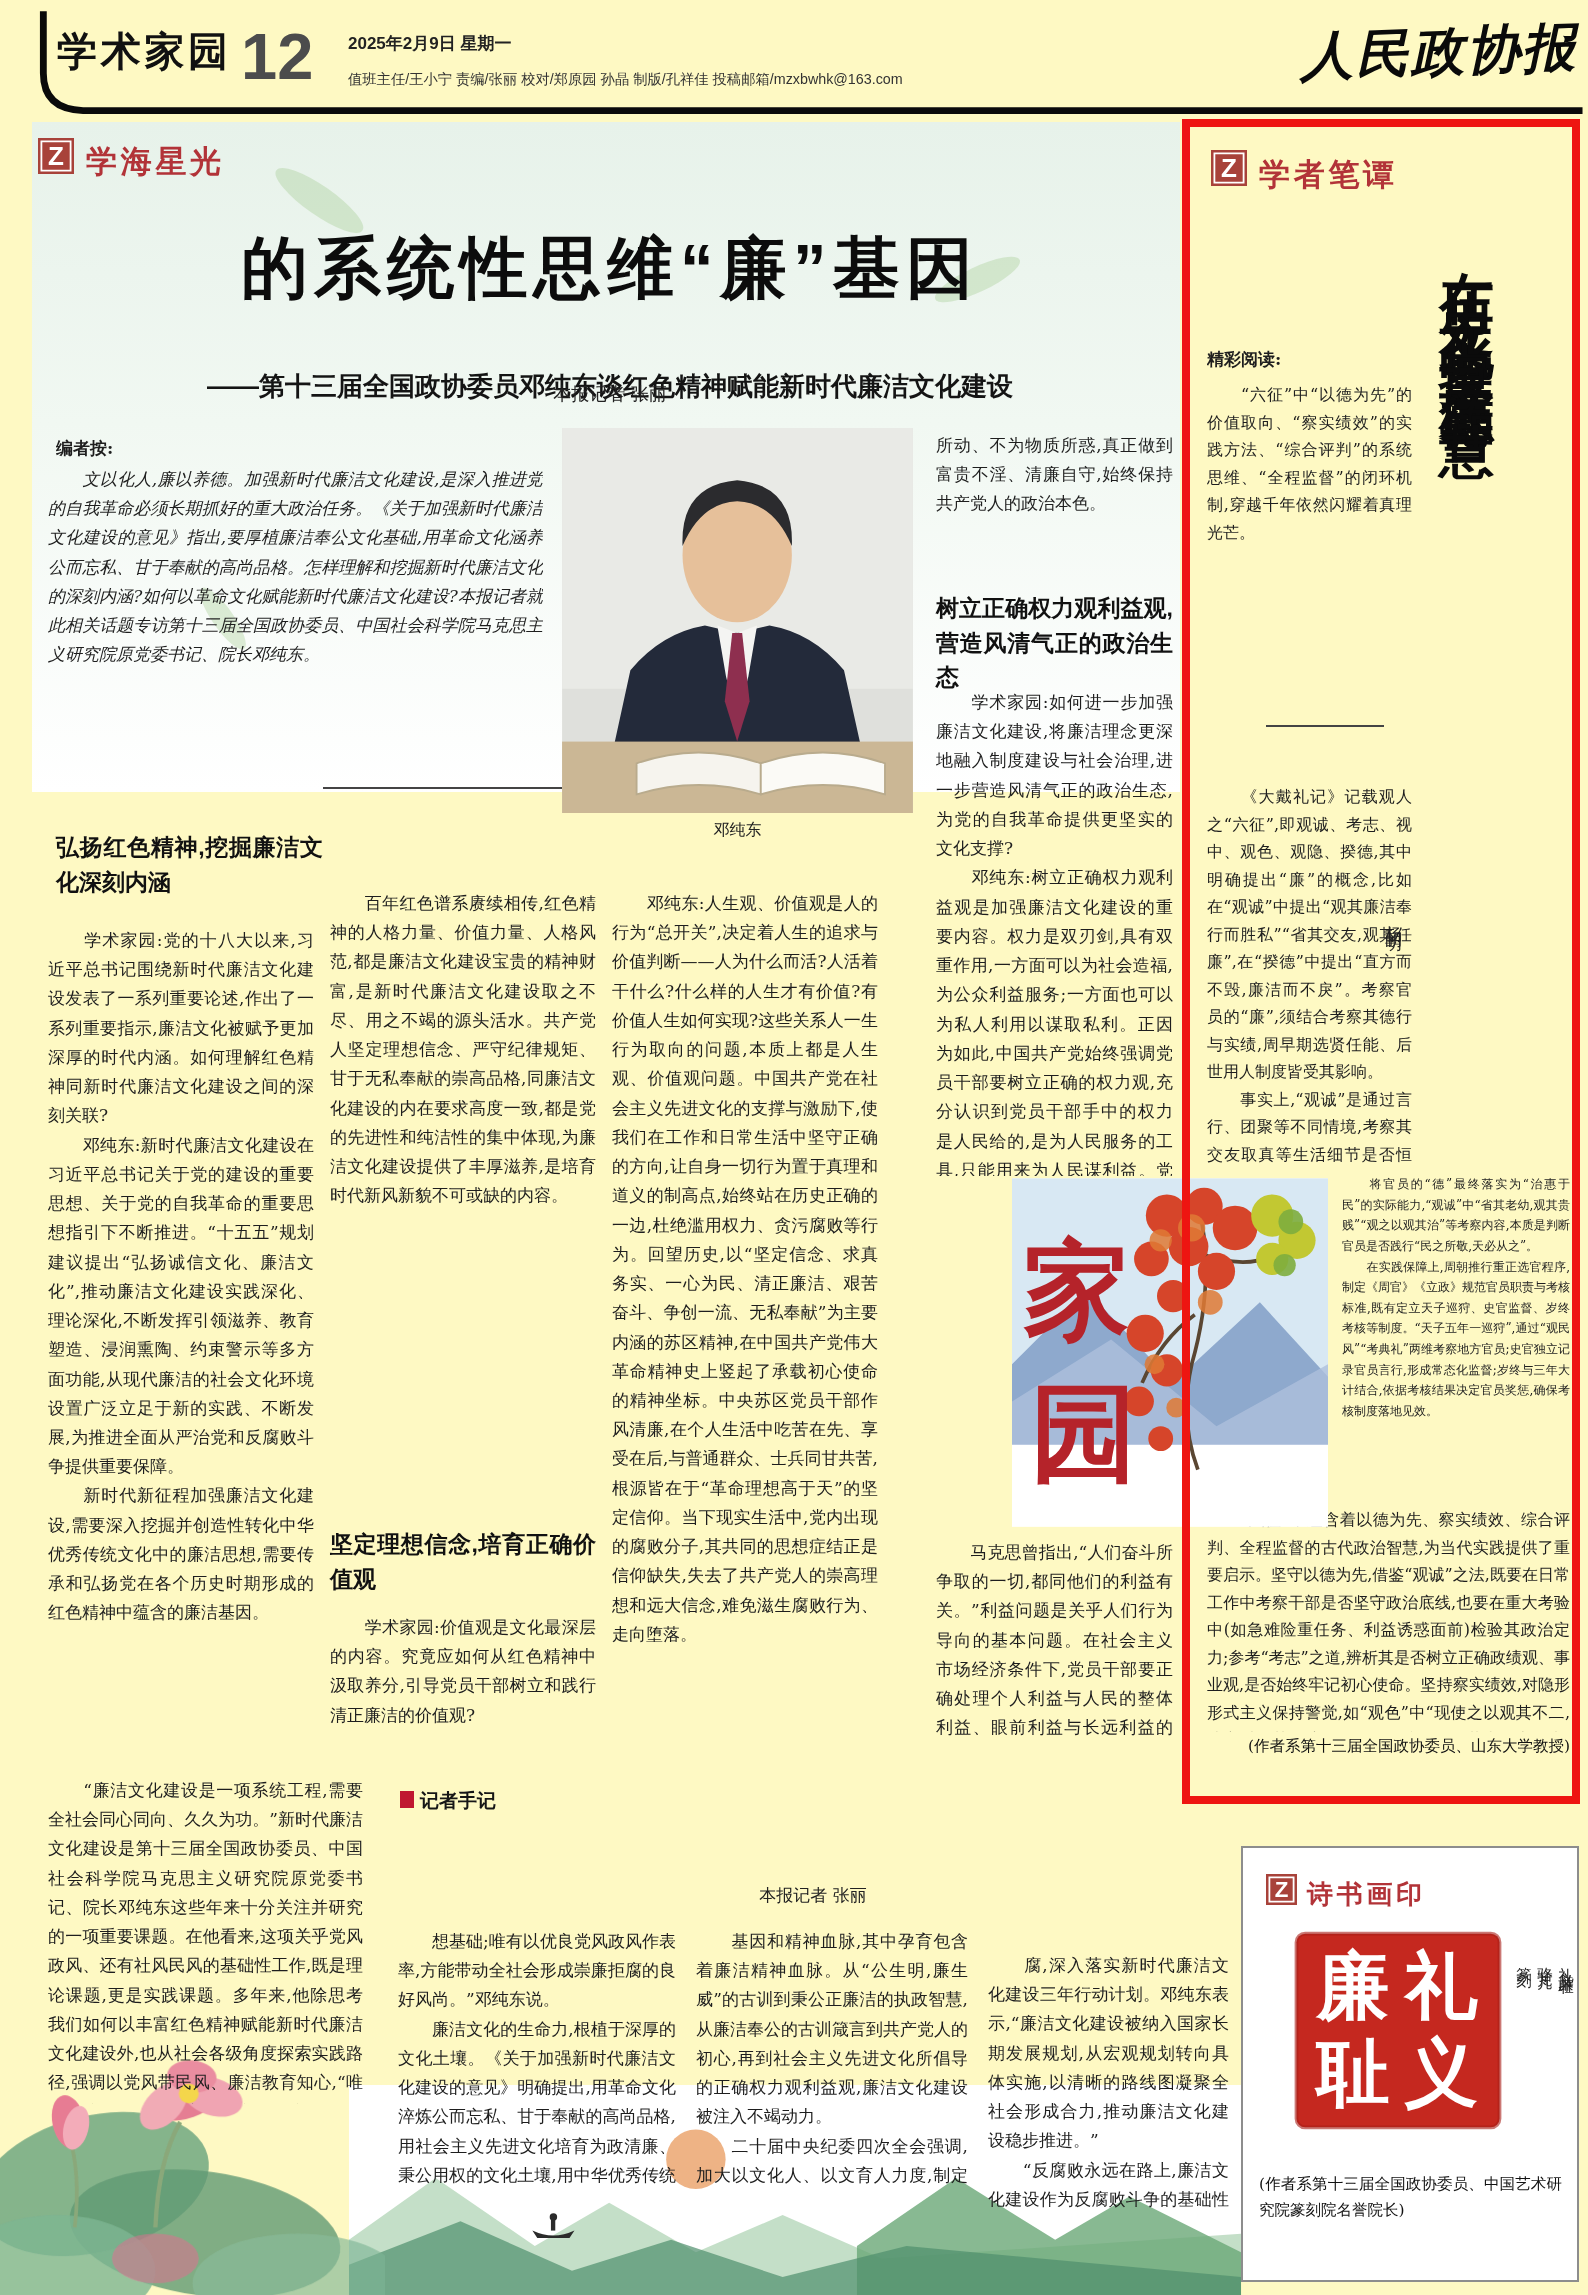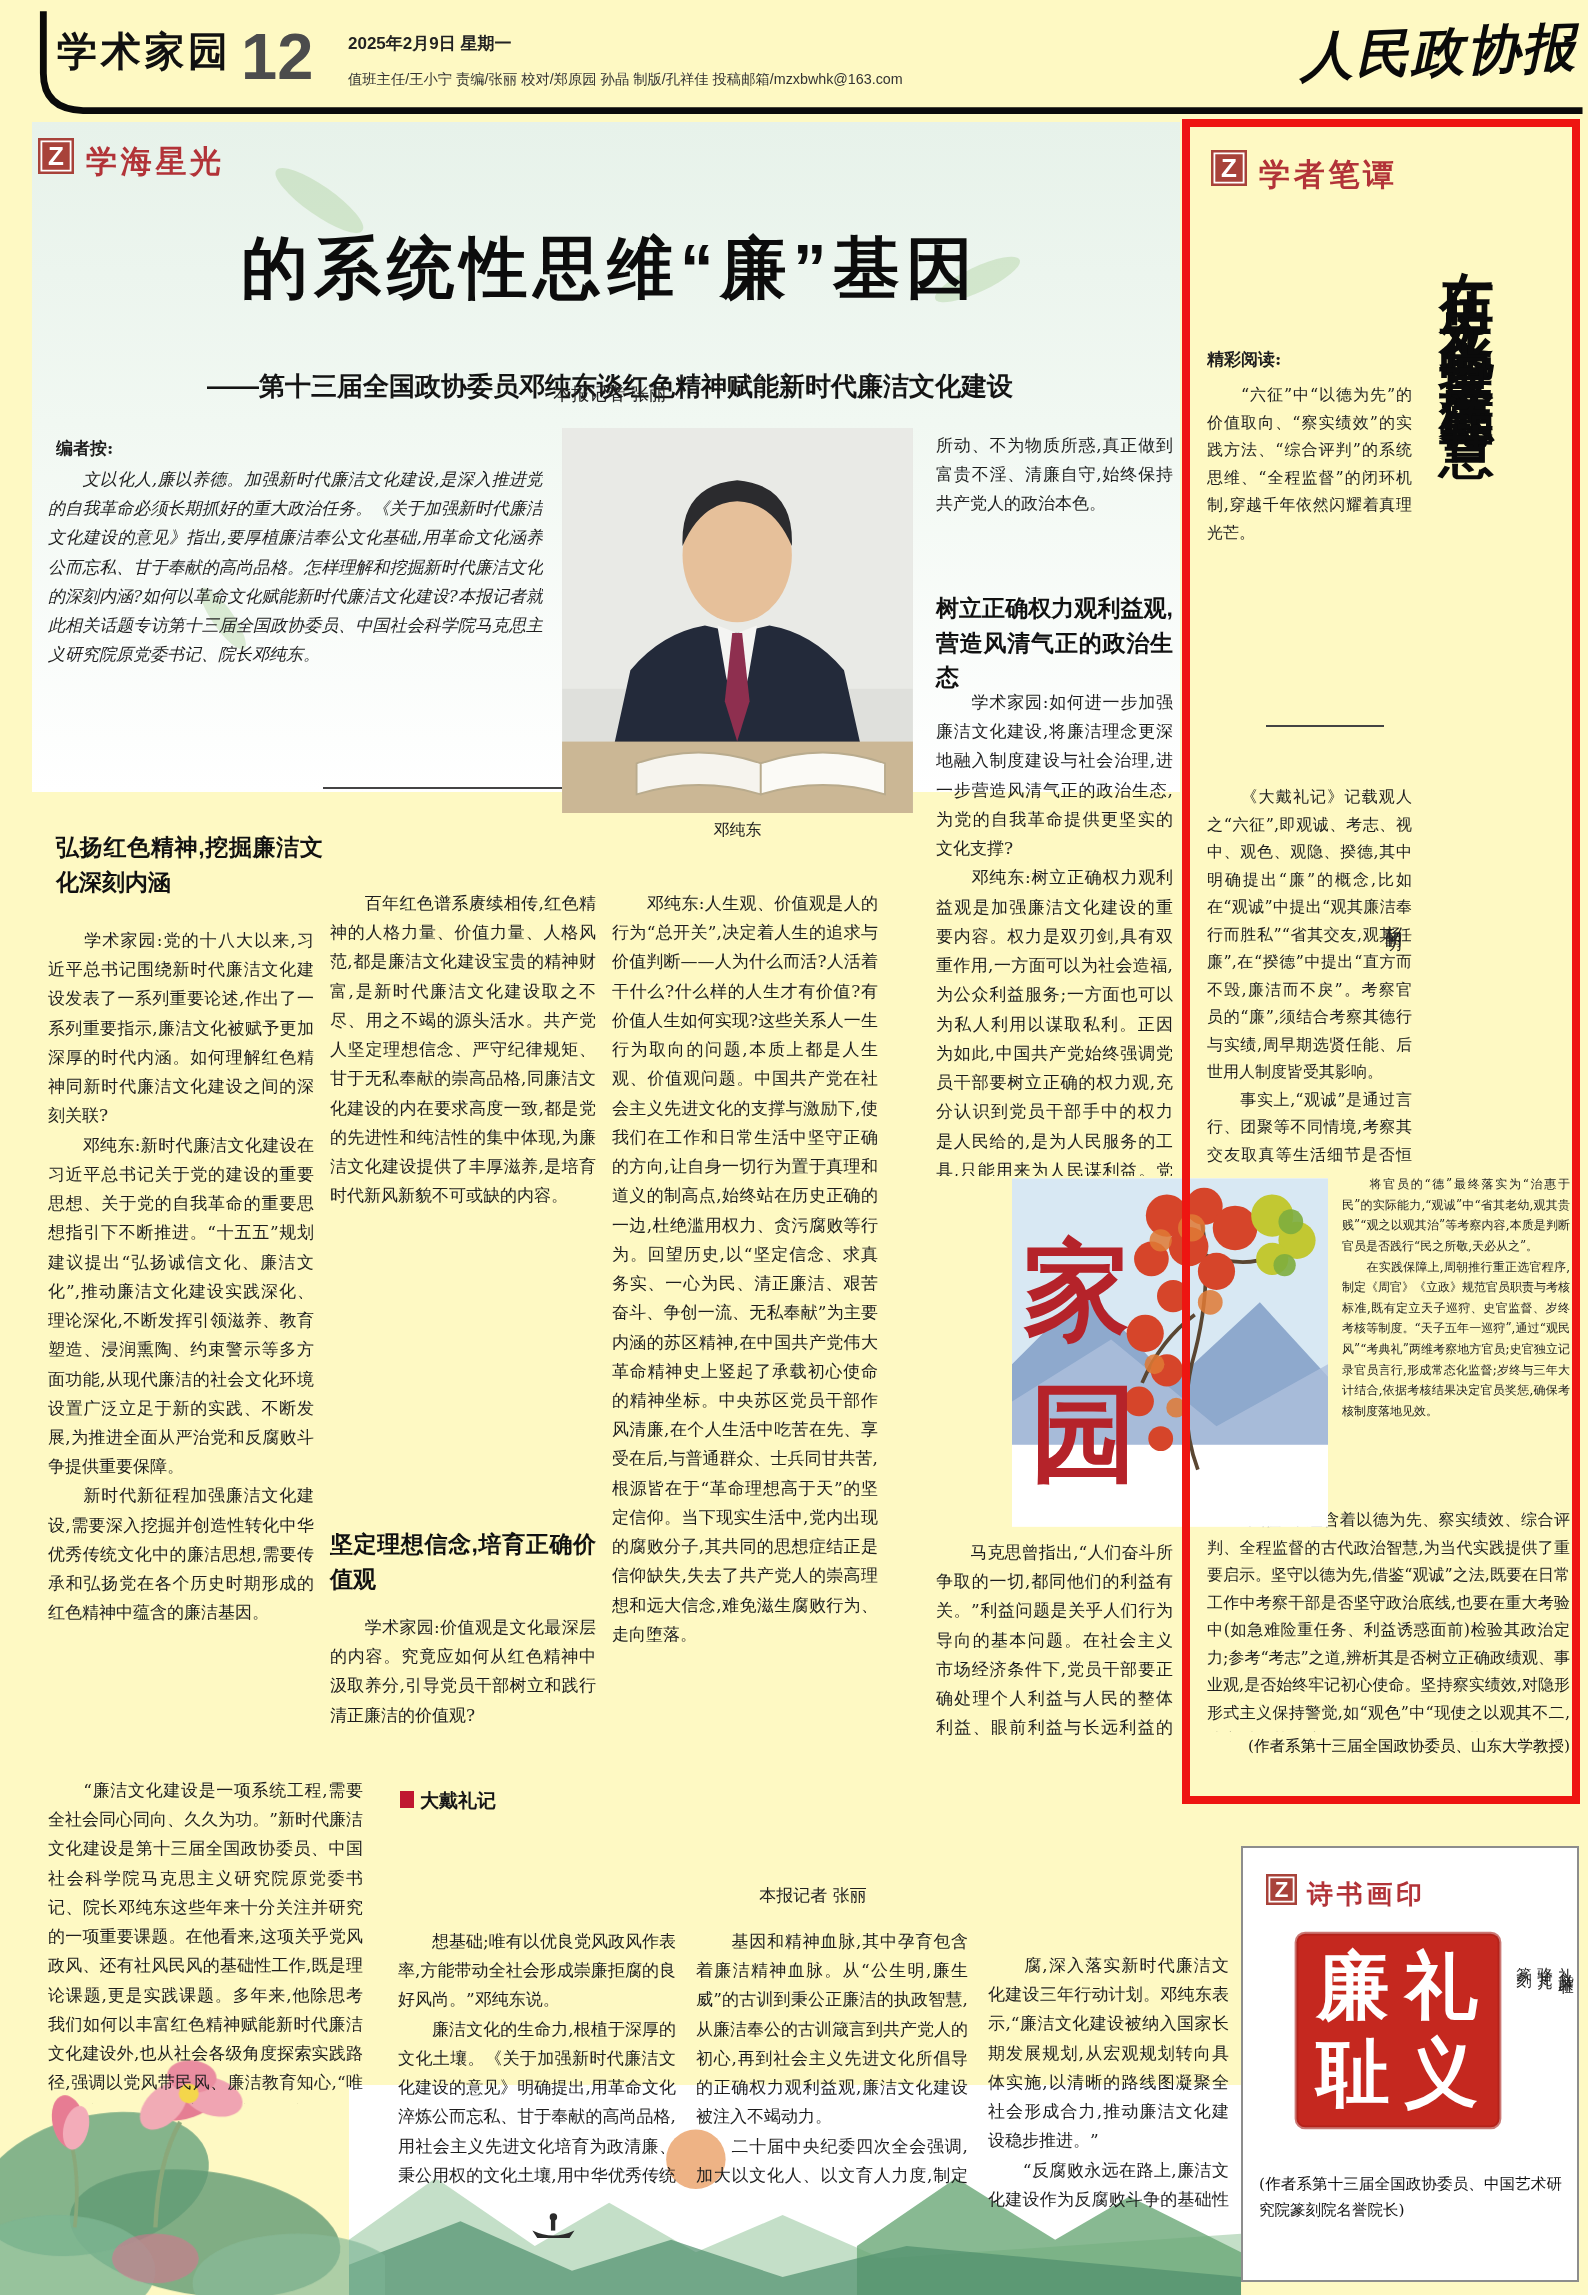--- a/index.html
+++ b/index.html
@@ -170,21 +170,21 @@
   <div class="sch-author vrt">杨朝明</div>
 
   <div class="tb" style="left:1207px;top:783px;width:205px;height:390px;font-size:16px;">　　《大戴礼记》记载观人之“六征”,即观诚、考志、视中、观色、观隐、揆德,其中明确提出“廉”的概念,比如在“观诚”中提出“观其廉洁奉行而胜私”“省其交友,观其任廉”,在“揆德”中提出“直方而不毁,廉洁而不戾”。考察官员的“廉”,须结合考察其德行与实绩,周早期选贤任能、后世用人制度皆受其影响。
 　　事实上,“观诚”是通过言行、团聚等不同情境,考察其交友取真等生活细节是否恒定;“考志”辨析其内心志向。</div>
   <div class="tb" style="left:1342px;top:1174px;width:228px;height:324px;font-size:12px;">　　将官员的“德”最终落实为“治惠于民”的实际能力,“观诚”中“省其老幼,观其贵贱”“观之以观其治”等考察内容,本质是判断官员是否践行“民之所敬,天必从之”。
 　　在实践保障上,周朝推行重正选官程序,制定《周官》《立政》规范官员职责与考核标准,既有定立天子巡狩、史官监督、岁终考核等制度。“天子五年一巡狩”,通过“观民风”“考典礼”两维考察地方官员;史官独立记录官员言行,形成常态化监督;岁终与三年大计结合,依据考核结果决定官员奖惩,确保考核制度落地见效。</div>
   <div class="tb" style="left:1207px;top:1506px;width:363px;height:226px;font-size:16px;">　　“六征”中蕴含着以德为先、察实绩效、综合评判、全程监督的古代政治智慧,为当代实践提供了重要启示。坚守以德为先,借鉴“观诚”之法,既要在日常工作中考察干部是否坚守政治底线,也要在重大考验中(如急难险重任务、利益诱惑面前)检验其政治定力;参考“考志”之道,辨析其是否树立正确政绩观、事业观,是否始终牢记初心使命。坚持察实绩效,对隐形形式主义保持警觉,如“观色”中“现使之以观其不二,迷之以观其不惑”的思路,精准识别伪装者、空谈者,选拔出务实肯干、求实效的好干部。综合评判避免单一标准局限,借鉴“六征”的系统性思维,全面、历史、辩证地评价干部,让能干者能上、有为者有位。强化全程监督,周代通过史官监督、巡狩制度、考核机制构建了全程监督体系,确保官员克己奉公、勤勉履职,这对当代干部监督工作具有重要启示。
 　　“六征”中“以德为先”的价值取向、“察实绩效”的实践方法、“综合评判”的系统思维、“全程监督”的闭环机制,穿越千年依然闪耀着真理光芒。当代“选贤任能”既要立足新时代党的建设总要求,汲取借鉴现代管理学成果,更要深入挖掘中华优秀传统政治文化精髓,坚持古为今用、推陈出新,为实现国家治理体系和治理能力现代化注入不竭动力。</div>
   <div class="sch-attr">(作者系第十三届全国政协委员、山东大学教授)</div>
 
-  <div class="rep-label"><span class="sq"></span><span>大戴礼记</span></div>
+  <div class="rep-label"><span class="sq"></span><span>记者手记</span></div>
   <div class="rep-byline">本报记者  张丽</div>
 
   <div class="tb" style="left:48px;top:1776px;width:315px;height:328px;z-index:2;">　　“廉洁文化建设是一项系统工程,需要全社会同心同向、久久为功。”新时代廉洁文化建设是第十三届全国政协委员、中国社会科学院马克思主义研究院原党委书记、院长邓纯东这些年来十分关注并研究的一项重要课题。在他看来,这项关乎党风政风、还有社风民风的基础性工作,既是理论课题,更是实践课题。多年来,他除思考我们如何以丰富红色精神赋能新时代廉洁文化建设外,也从社会各级角度探索实践路径,强调以党风带民风、廉洁教育知心,“唯有让孩子们从小树立规则意识与廉洁观念,方能筑牢思</div>
   <div class="tb" style="left:398px;top:1927px;width:278px;height:261px;z-index:2;">　　想基础;唯有以优良党风政风作表率,方能带动全社会形成崇廉拒腐的良好风尚。”邓纯东说。
 　　廉洁文化的生命力,根植于深厚的文化土壤。《关于加强新时代廉洁文化建设的意见》明确提出,用革命文化淬炼公而忘私、甘于奉献的高尚品格,用社会主义先进文化培育为政清廉、秉公用权的文化土壤,用中华优秀传统文化涵养克己奉公的精神境界。“这一年多来,”邓纯东深有感触地说,“中华文明绵延不绝,关键在于其蕴含的强大生命力的文化</div>
   <div class="tb" style="left:696px;top:1927px;width:272px;height:261px;z-index:2;">　　基因和精神血脉,其中孕育包含着廉洁精神血脉。从“公生明,廉生威”的古训到秉公正廉洁的执政智慧,从廉洁奉公的古训箴言到共产党人的初心,再到社会主义先进文化所倡导的正确权力观利益观,廉洁文化建设被注入不竭动力。
 　　二十届中央纪委四次全会强调,加大以文化人、以文育人力度,制定新时代廉洁文化建设三年行动计划(2025—2027年),推动廉洁文化走进基层一线、千家万户。不久前刚刚召开的二十届中央纪委五次全会强调,以深化廉洁教育强化不想</div>
   <div class="tb" style="left:988px;top:1927px;width:241px;height:261px;z-index:2;margin-top:24px;">　　腐,深入落实新时代廉洁文化建设三年行动计划。邓纯东表示,“廉洁文化建设被纳入国家长期发展规划,从宏观规划转向具体实施,以清晰的路线图凝聚全社会形成合力,推动廉洁文化建设稳步推进。”
 　　“反腐败永远在路上,廉洁文化建设作为反腐败斗争的基础性工程,同样没有终点。”邓纯东的话语掷地有声,“只有让廉洁理念渗透到社会的每个角落,让每个人都成为廉洁文化建设的参与者和践行者,才能真正形成风清气正的廉洁文化氛围,进而为党风廉政建设和反腐败斗争提供强大的社会支撑。”</div>
 

